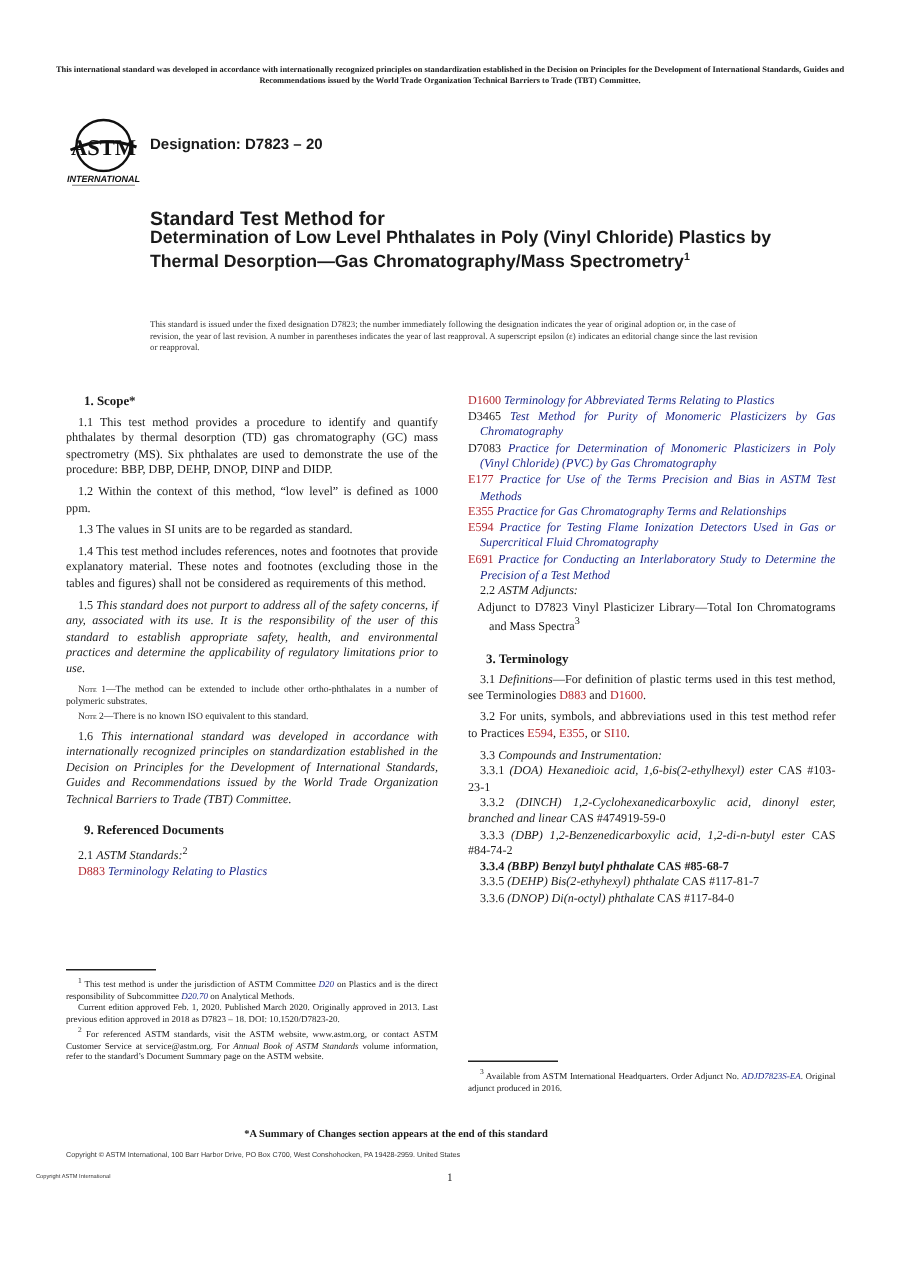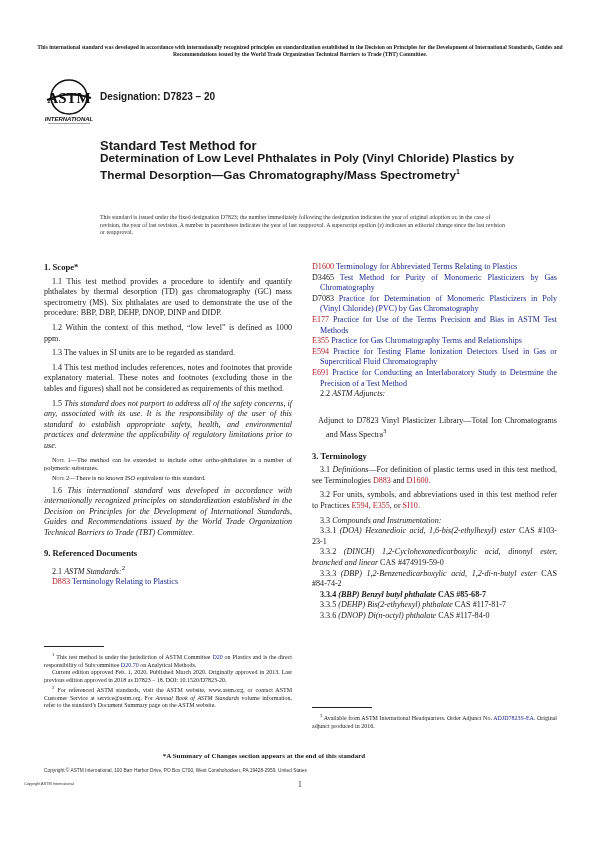--- a/index.html
+++ b/index.html
@@ -9,28 +9,28 @@
   .notice { top:44px; left:30px; width:540px; text-align:center; font-size:5.6px; font-weight:bold; line-height:7px; }
   .logo { top:78px; left:44px; width:50px; height:48px; }
   .designation { top:91px; left:100px; font-family:"Liberation Sans", sans-serif; font-weight:bold; font-size:10px; }
   .title-pre { top:138px; left:100px; font-family:"Liberation Sans", sans-serif; font-weight:bold; font-size:13px; }
   .title { top:151px; left:100px; width:420px; font-family:"Liberation Sans", sans-serif; font-weight:bold; font-size:11.8px; line-height:14px; }
   .title sup { font-size:7px; }
   .issued { top:214px; left:100px; width:410px; font-size:5.9px; line-height:7.5px; color:#333; }
   .col { font-size:8.1px; line-height:10.6px; text-align:justify; }
   .colL { left:44px; top:262px; width:248px; }
   .colR { left:312px; top:262px; width:245px; }
-  h2 { font-size:8.6px; font-weight:bold; margin:0 0 4px 0; }
+  h2 { font-size:8.6px; font-weight:bold; margin:0 0 4px 12px; }
   p.par { text-indent:8px; margin-bottom:4px; }
   .it { font-style:italic; }
   .note { font-size:6.4px; line-height:8px; text-indent:8px; margin-bottom:2px; }
   .sc { font-variant:small-caps; }
   .ref { padding-left:8px; text-indent:-8px; margin-bottom:0; }
   .code { color:#b0242c; }
-  .linktxt { color:#1e2a8c; }
+  .linktxt { color:#1e2a8c;font-style:italic; }
   .rule { width:60px; border-top:0.7px solid #222; }
   .fn { font-size:6px; line-height:7.5px; text-align:justify; }
   .fn p { text-indent:8px; }
   .fnL { left:44px; top:646px; width:248px; }
   .fnR { left:312px; top:707px; width:245px; }
   .summary { top:752px; left:0; width:528px; text-align:center; font-weight:bold; font-size:7px; }
   .copyright { top:768px; left:44px; font-family:"Liberation Sans", sans-serif; font-size:4.8px; color:#333; }
   .copy2 { top:782px; left:24px; font-family:"Liberation Sans", sans-serif; font-size:3.8px; color:#333; }
   .pagenum { top:780px; left:298px; font-size:7.5px; }
   .gap { height:6px; }
@@ -82,21 +82,21 @@
 </div>
 
 <div class="abs col colR">
   <p class="ref"><span class="code">D1600</span> <span class="linktxt">Terminology for Abbreviated Terms Relating to Plastics</span></p>
   <p class="ref"><span>D3465</span> <span class="linktxt">Test Method for Purity of Monomeric Plasticizers by Gas Chromatography</span></p>
   <p class="ref"><span>D7083</span> <span class="linktxt">Practice for Determination of Monomeric Plasticizers in Poly (Vinyl Chloride) (PVC) by Gas Chromatography</span></p>
   <p class="ref"><span class="code">E177</span> <span class="linktxt">Practice for Use of the Terms Precision and Bias in ASTM Test Methods</span></p>
   <p class="ref"><span class="code">E355</span> <span class="linktxt">Practice for Gas Chromatography Terms and Relationships</span></p>
   <p class="ref"><span class="code">E594</span> <span class="linktxt">Practice for Testing Flame Ionization Detectors Used in Gas or Supercritical Fluid Chromatography</span></p>
   <p class="ref"><span class="code">E691</span> <span class="linktxt">Practice for Conducting an Interlaboratory Study to Determine the Precision of a Test Method</span></p>
-  <p class="par" style="margin-bottom:16px;"><span>2.2 </span><span class="it">ASTM Adjuncts:</span></p>
+  <p class="par" style="margin-bottom:0;"><span>2.2 </span><span class="it">ASTM Adjuncts:</span></p>
   <p class="ref" style="padding-left:14px;text-indent:-8px;"><span>Adjunct to D7823 Vinyl Plasticizer Library—Total Ion Chromatograms and Mass Spectra</span><sup>3</sup></p>
   <div class="gap" style="height:10px;"></div>
   <h2>3. Terminology</h2>
   <p class="par"><span>3.1 </span><span class="it">Definitions</span><span>—For definition of plastic terms used in this test method, see Terminologies </span><span class="code">D883</span><span> and </span><span class="code">D1600</span><span>.</span></p>
   <p class="par"><span>3.2 For units, symbols, and abbreviations used in this test method refer to Practices </span><span class="code">E594</span><span>, </span><span class="code">E355</span><span>, or </span><span class="code">SI10</span><span>.</span></p>
   <p class="par" style="margin-bottom:0;"><span>3.3 </span><span class="it">Compounds and Instrumentation:</span></p>
   <p class="par" style="margin-bottom:0;"><span>3.3.1 </span><span class="it">(DOA) Hexanedioic acid, 1,6-bis(2-ethylhexyl) ester</span><span> CAS #103-23-1</span></p>
   <p class="par" style="margin-bottom:0;"><span>3.3.2 </span><span class="it">(DINCH) 1,2-Cyclohexanedicarboxylic acid, dinonyl ester, branched and linear</span><span> CAS #474919-59-0</span></p>
   <p class="par" style="margin-bottom:0;"><span>3.3.3 </span><span class="it">(DBP) 1,2-Benzenedicarboxylic acid, 1,2-di-n-butyl ester</span><span> CAS #84-74-2</span></p>
   <p class="par" style="margin-bottom:0;font-weight:bold;"><span>3.3.4 </span><span class="it">(BBP) Benzyl butyl phthalate</span><span> CAS #85-68-7</span></p>

